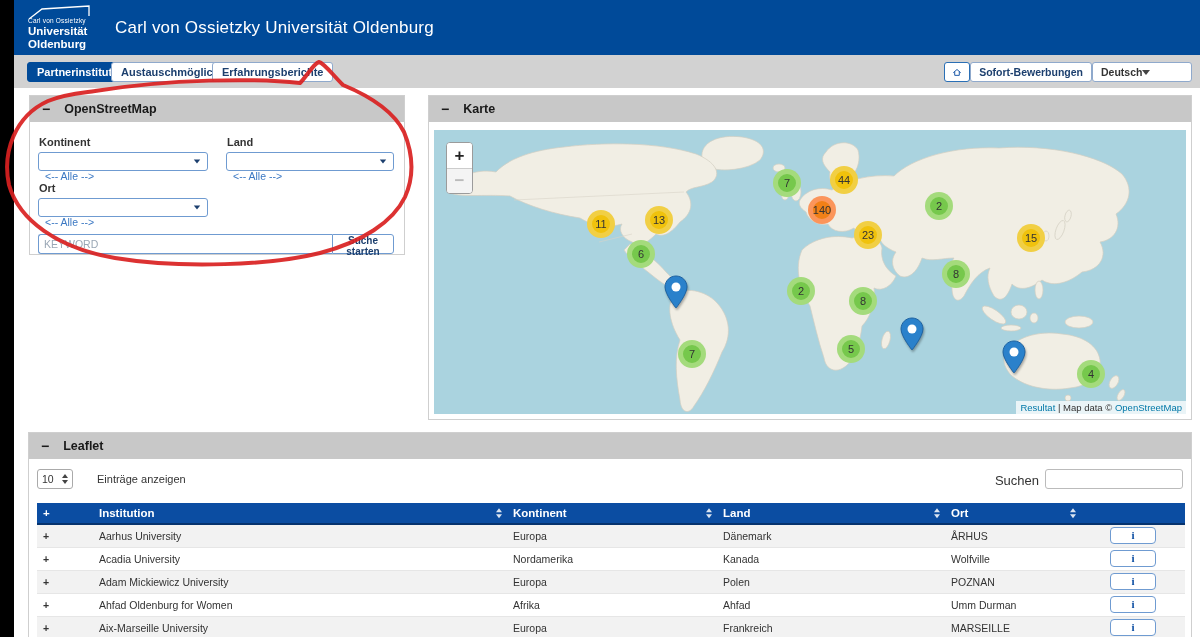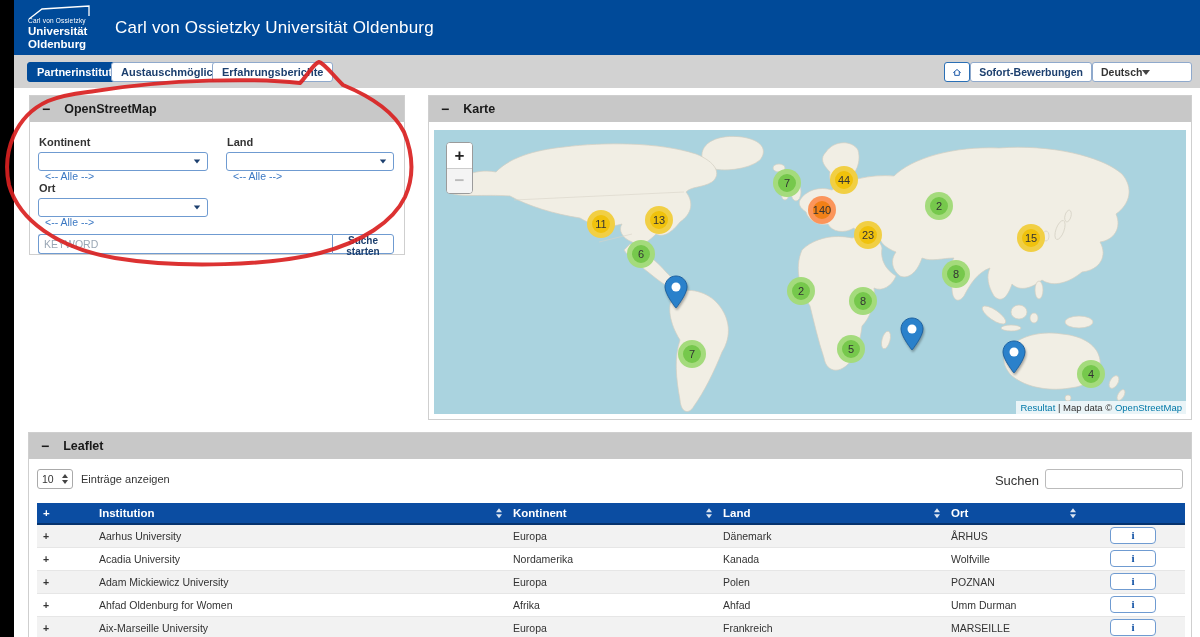--- a/index.html
+++ b/index.html
@@ -81,21 +81,21 @@
   #panel-resultat { left:28px; top:432px; width:1164px; height:210px; }
   .res-controls { position:relative; height:30px; margin-top:8px; }
   #page-size { position:absolute; left:8px; top:2px; width:36px; height:20px; border:1px solid #aaa;
     border-radius:3px; display:flex; align-items:center; justify-content:space-between;
     padding:0 4px; font-size:10.5px; color:#333; cursor:pointer; background:#fff; }
   .spinner { display:flex; flex-direction:column; gap:2px; }
   .spin-up { width:0;height:0;border-left:3.5px solid transparent;border-right:3.5px solid transparent;
     border-bottom:4px solid #444; }
   .spin-dn { width:0;height:0;border-left:3.5px solid transparent;border-right:3.5px solid transparent;
     border-top:4px solid #444; }
-  #entries-label { position:absolute; left:52px; top:6px; font-size:11px; color:#333; }
+  #entries-label { position:absolute; left:68px; top:6px; font-size:11px; color:#333; }
   #search-label { position:absolute; right:152px; top:6px; font-size:13px; color:#333; }
   #table-search-input { position:absolute; right:8px; top:2px; width:138px; height:20px;
     border:1px solid #bbb; border-radius:3px; font-size:11px; padding:0 5px;
     font-family:"Liberation Sans",sans-serif; }
 
   table.results { width:1148px; margin:6px 8px 0 8px; border-collapse:collapse; table-layout:fixed; }
   table.results col.c-exp { width:56px; } table.results col.c-inst { width:414px; }
   table.results col.c-kont { width:210px; } table.results col.c-land { width:228px; }
   table.results col.c-ort  { width:136px; } table.results col.c-info { width:104px; }
   table.results thead th { background:#0b4da2; color:#fff; font-size:11.5px; font-weight:bold;

